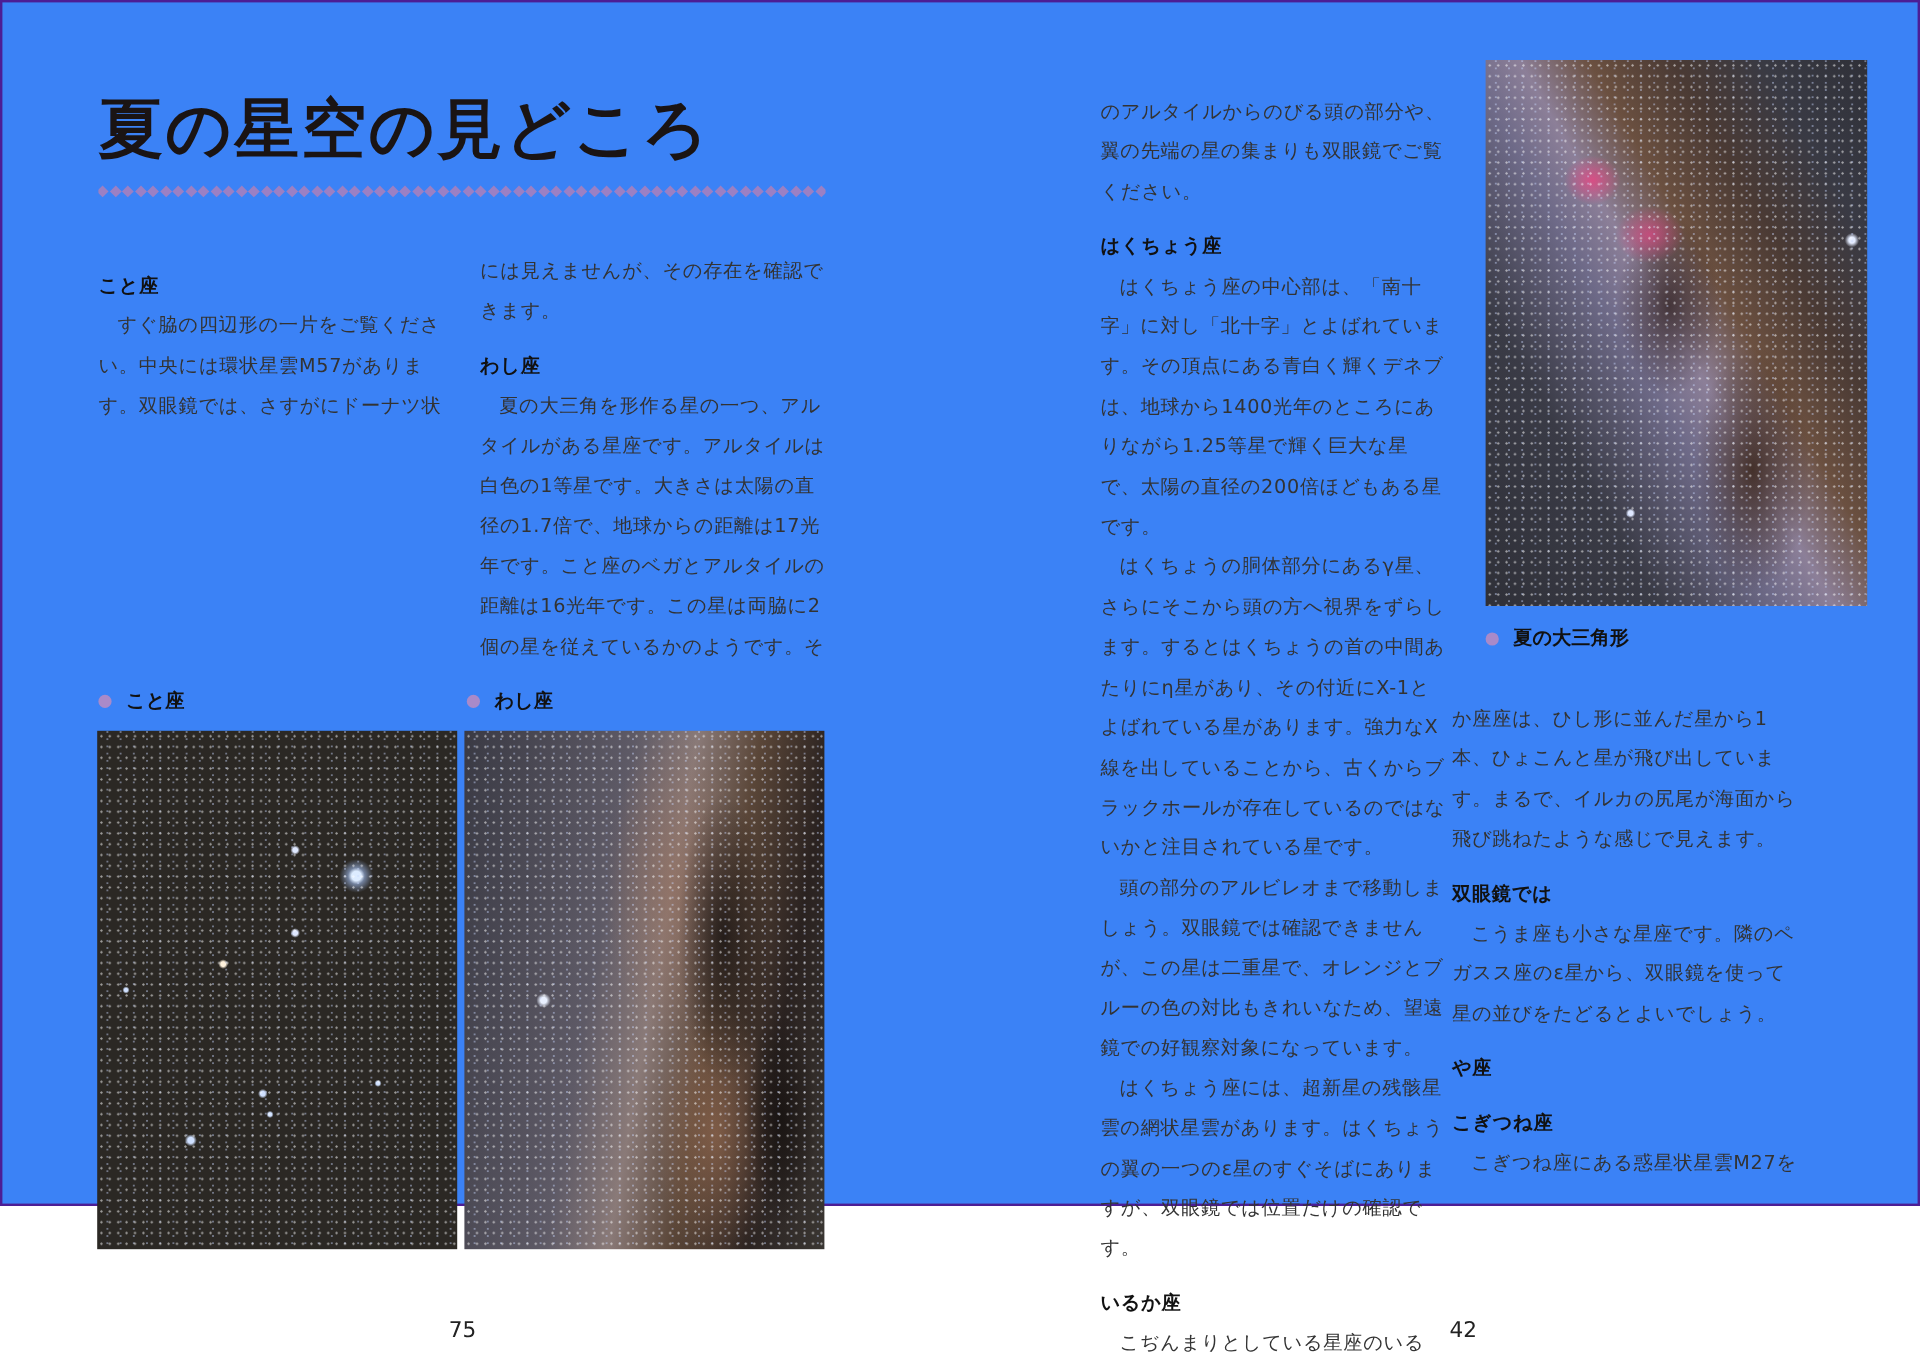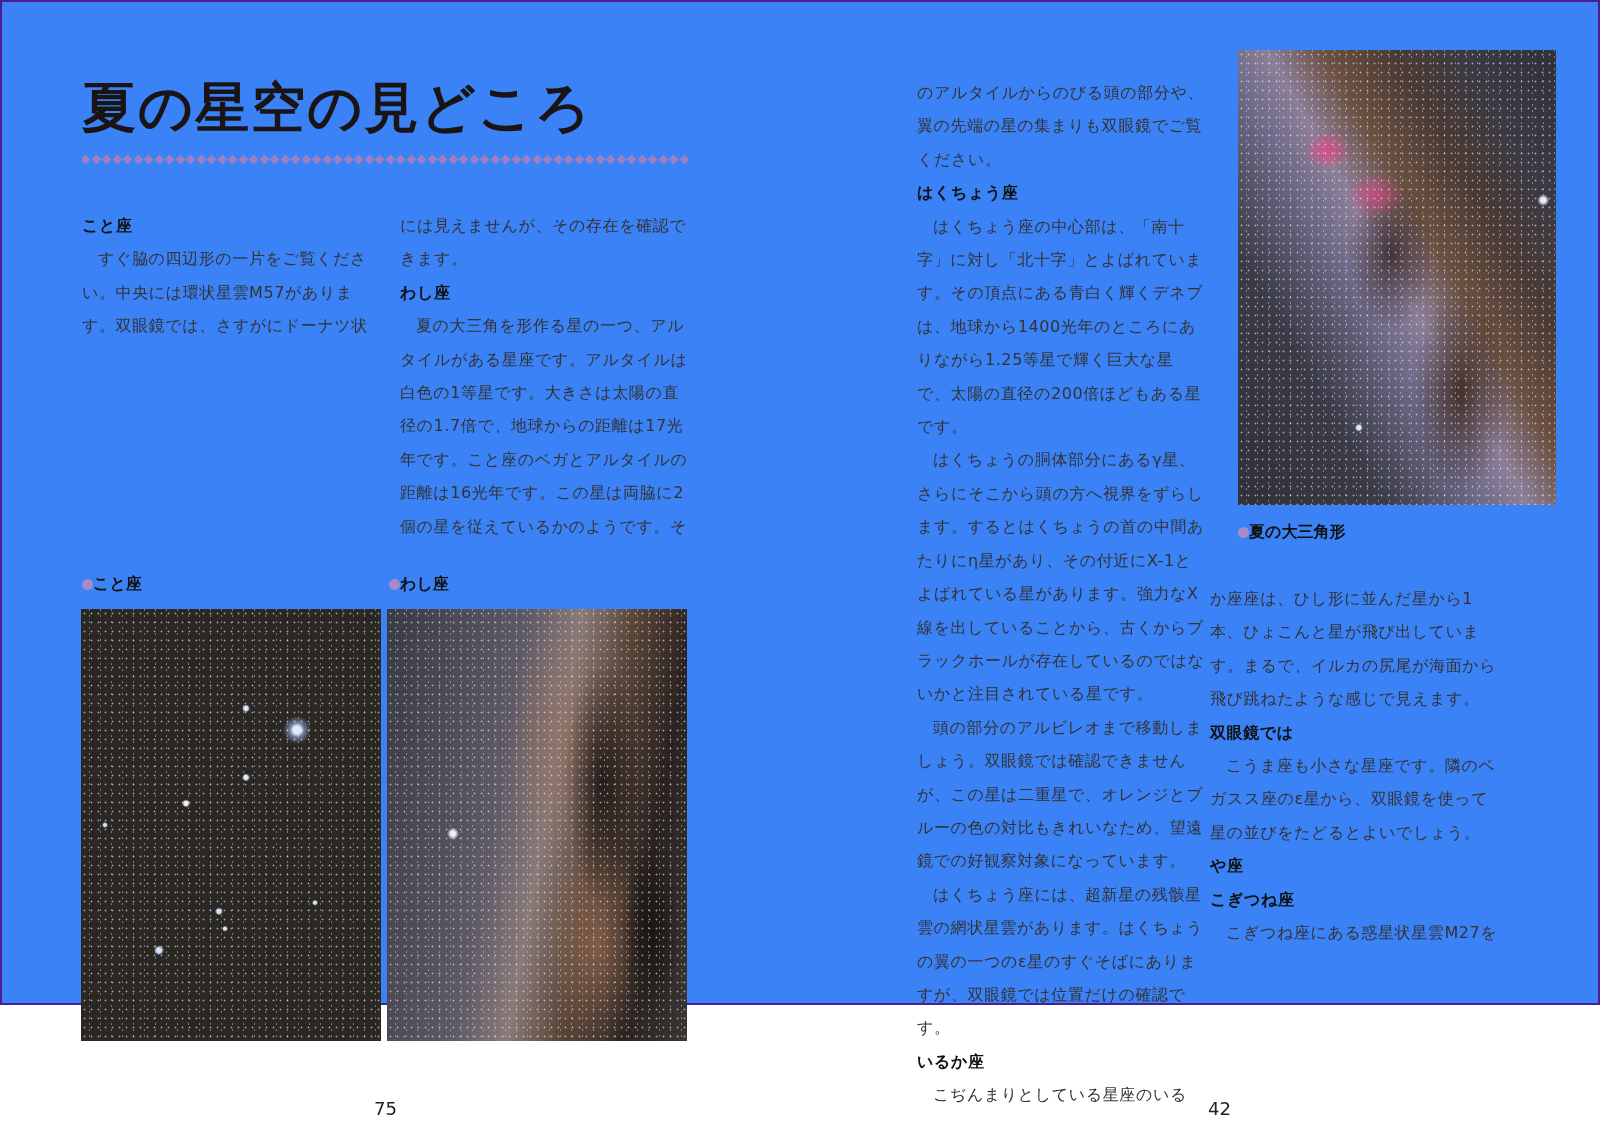--- a/index.html
+++ b/index.html
@@ -31,31 +31,31 @@
   }
 
   
   .col {
     position: absolute;
     font-size: 16px; line-height: 33.4px; color: #333;
     letter-spacing: 0.6px;
   }
   .col .p { display: block; text-indent: 1em; }
   .col .p.cont { text-indent: 0; }
-  .col .h { display: block; font-weight: bold; color: #111; text-indent: 0; }
+  .col .h { display: block; font-weight: bold; color: #111; text-indent: 0; margin-top: 12px; }
 
   .col-1 { left: 80px; top: 207px; width: 292px; }
   .col-2 { left: 398px; top: 207px; width: 290px; }
   .col-3 { left: 915px; top: 74px; width: 290px; }
   .col-4 { left: 1208px; top: 580px; width: 290px; }
 
   
   .caption {
     position: absolute; font-size: 16px; font-weight: bold; color: #111;
-    display: flex; align-items: center; gap: 0;
+    display: flex; align-items: center; gap: 12px;
   }
   .caption .dot {
     width: 11px; height: 11px; border-radius: 50%; background: #a98ac9; display: inline-block;
   }
   .cap-1 { left: 80px; top: 572px; }
   .cap-2 { left: 387px; top: 572px; }
   .cap-3 { left: 1236px; top: 520px; }
 
   
   .photo { position: absolute; overflow: hidden; }

